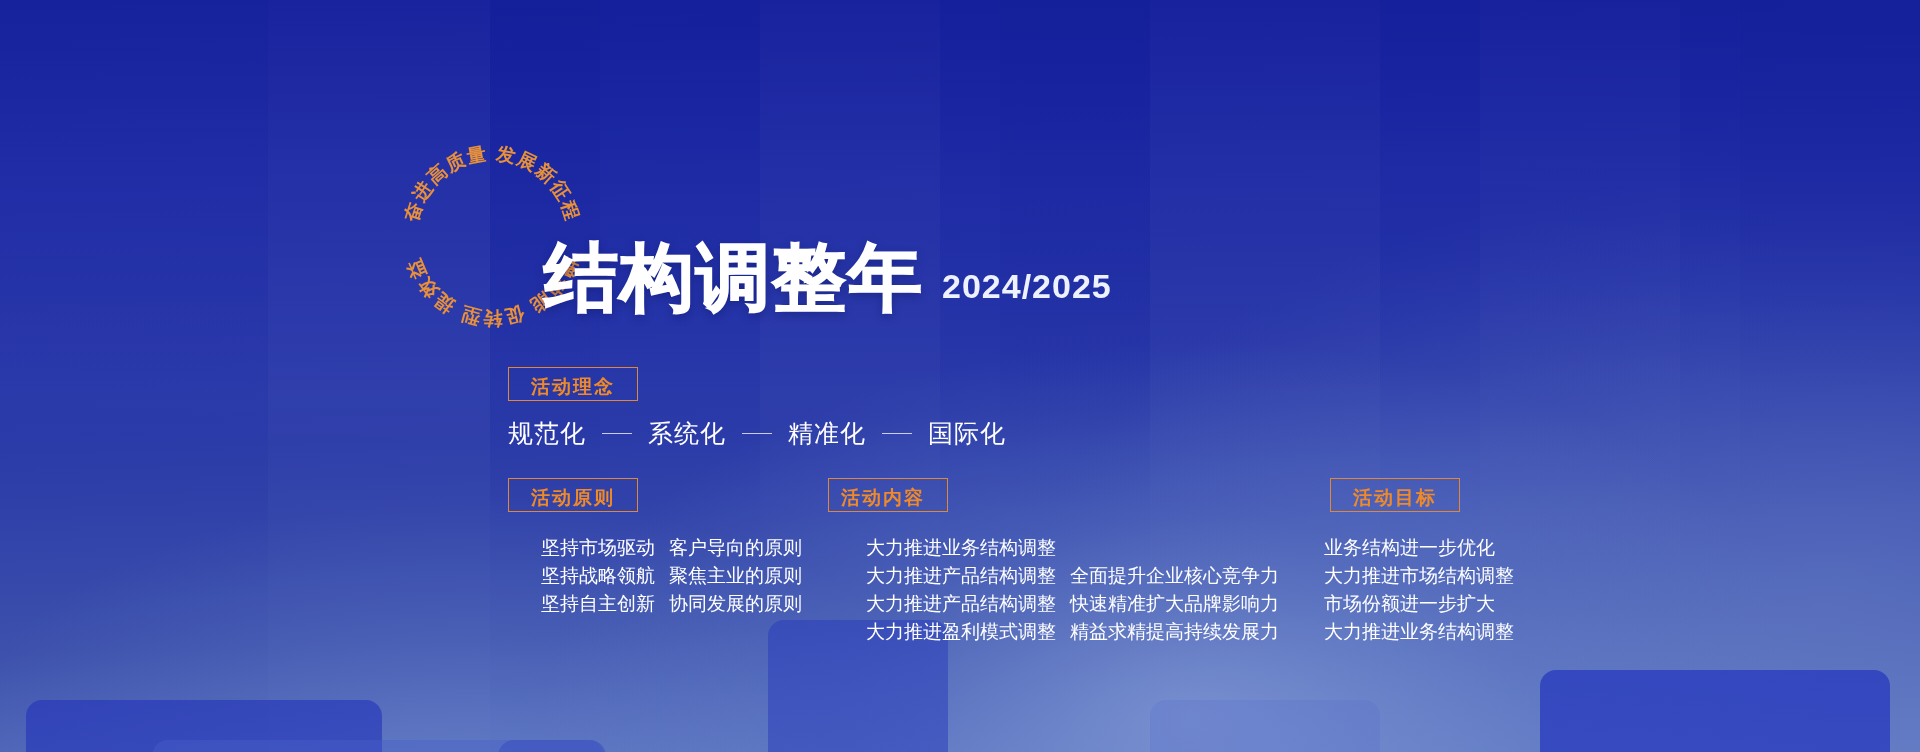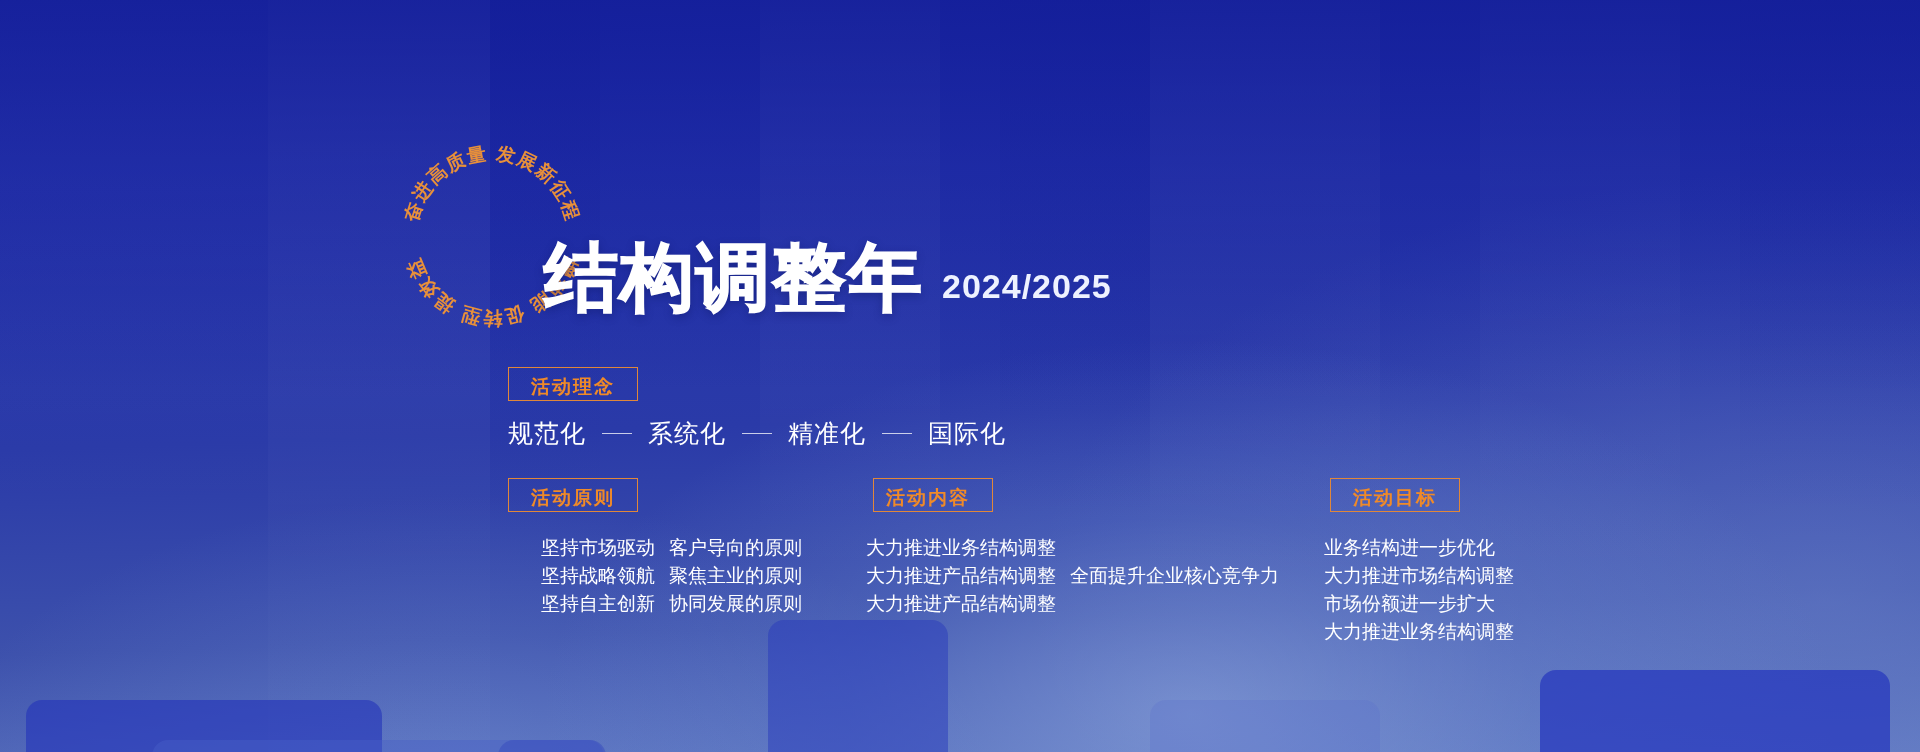--- a/index.html
+++ b/index.html
@@ -225,33 +225,38 @@
     <div class="row">
       <span class="a">坚持战略领航</span>
       <span class="b">聚焦主业的原则</span>
     </div>
     <div class="row">
       <span class="a">坚持自主创新</span>
       <span class="b">协同发展的原则</span>
     </div>
   </div>
 
-  <div class="badge" style="left:873px;top:478px;padding-left:12px;">
+  <div class="badge" style="left:828px;top:478px;padding-left:12px;">
     <span>活动内容</span>
   </div>
   <div class="col" style="left:866px;top:534px;">
     <div class="row">
       <span class="a">大力推进业务结构调整</span>
     </div>
     <div class="row">
       <span class="a">大力推进产品结构调整</span>
       <span class="b">全面提升企业核心竞争力</span>
     </div>
     <div class="row">
       <span class="a">大力推进产品结构调整</span>
+      <span class="b">快速精准扩大品牌影响力</span>
+    </div>
+    <div class="row">
+      <span class="a">大力推进盈利模式调整</span>
+      <span class="b">精益求精提高持续发展力</span>
     </div>
   </div>
 
   <div class="badge" style="left:1330px;top:478px;">
     <span>活动目标</span>
   </div>
   <div class="col" style="left:1324px;top:534px;">
     <div class="row">
       <span class="a">业务结构进一步优化</span>
     </div>

